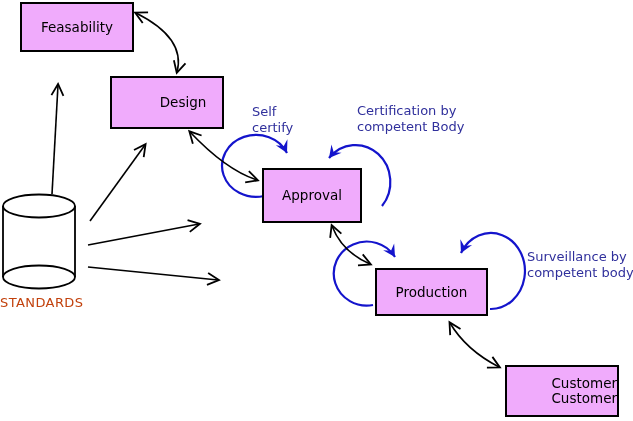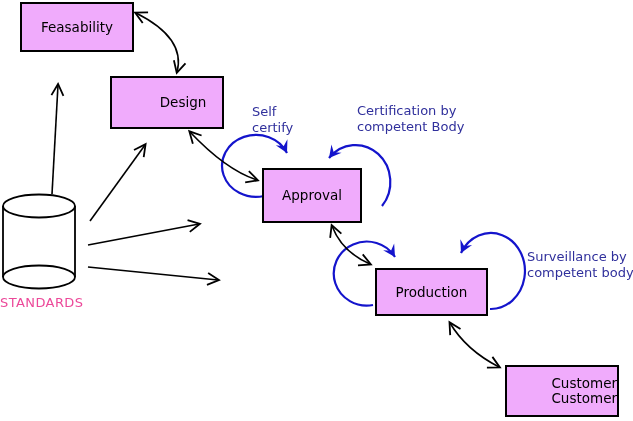--- a/index.html
+++ b/index.html
@@ -34,21 +34,21 @@
   .node-feasability { left: 20px;  top: 2px;   width: 114px; height: 50px; }
   .node-design      { left: 110px; top: 76px;  width: 114px; height: 53px; padding-left: 32px; }
   .node-approval    { left: 262px; top: 168px; width: 100px; height: 55px; }
   .node-production  { left: 375px; top: 268px; width: 113px; height: 48px; }
   .node-customer    { left: 505px; top: 365px; width: 114px; height: 52px; align-items: flex-end; }
   .datastore-label {
     position: absolute;
     left: 0px; top: 295px;
     font-size: 13px;
     letter-spacing: 0.4px;
-    color: #ec4899;
+    color: #c2410c;
     z-index: 2;
     white-space: nowrap;
   }
   .annotation {
     position: absolute;
     font-size: 13px;
     line-height: 16px;
     color: #30309c;
     z-index: 2;
     white-space: nowrap;

